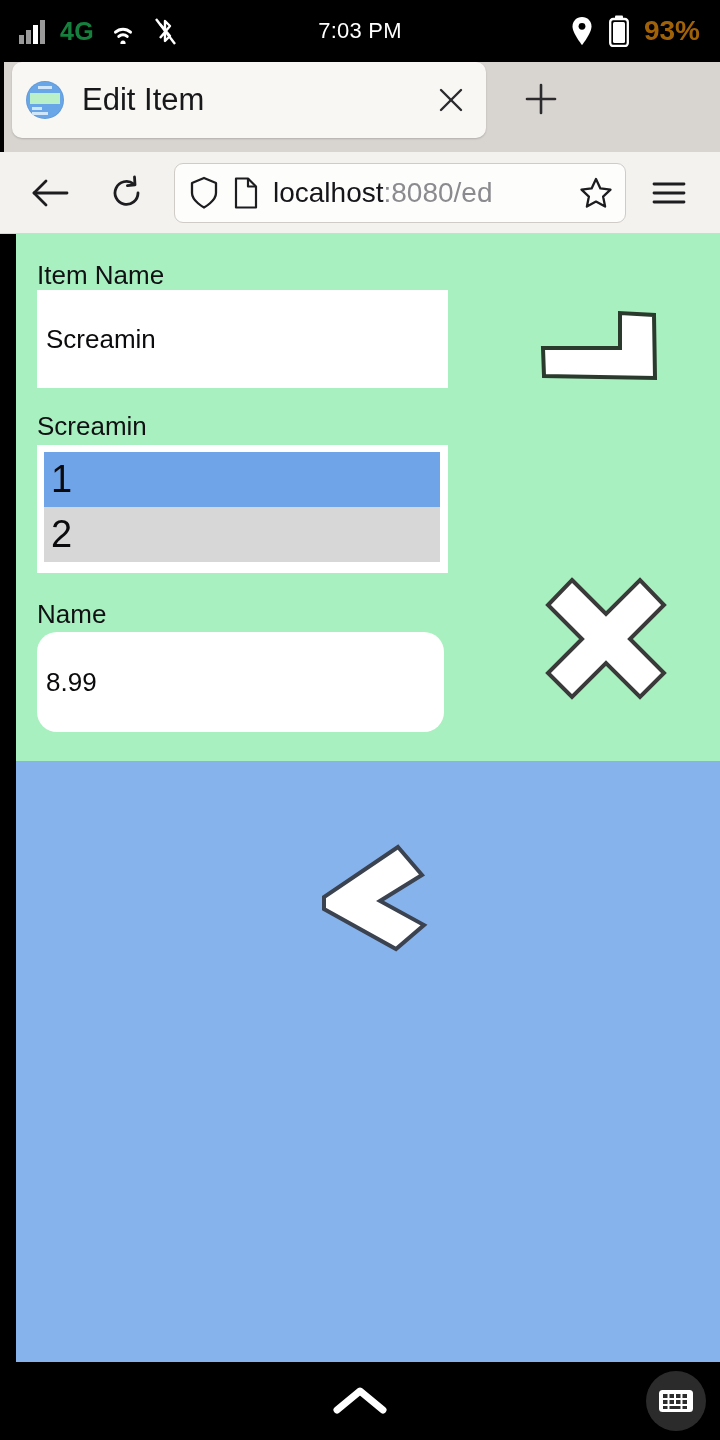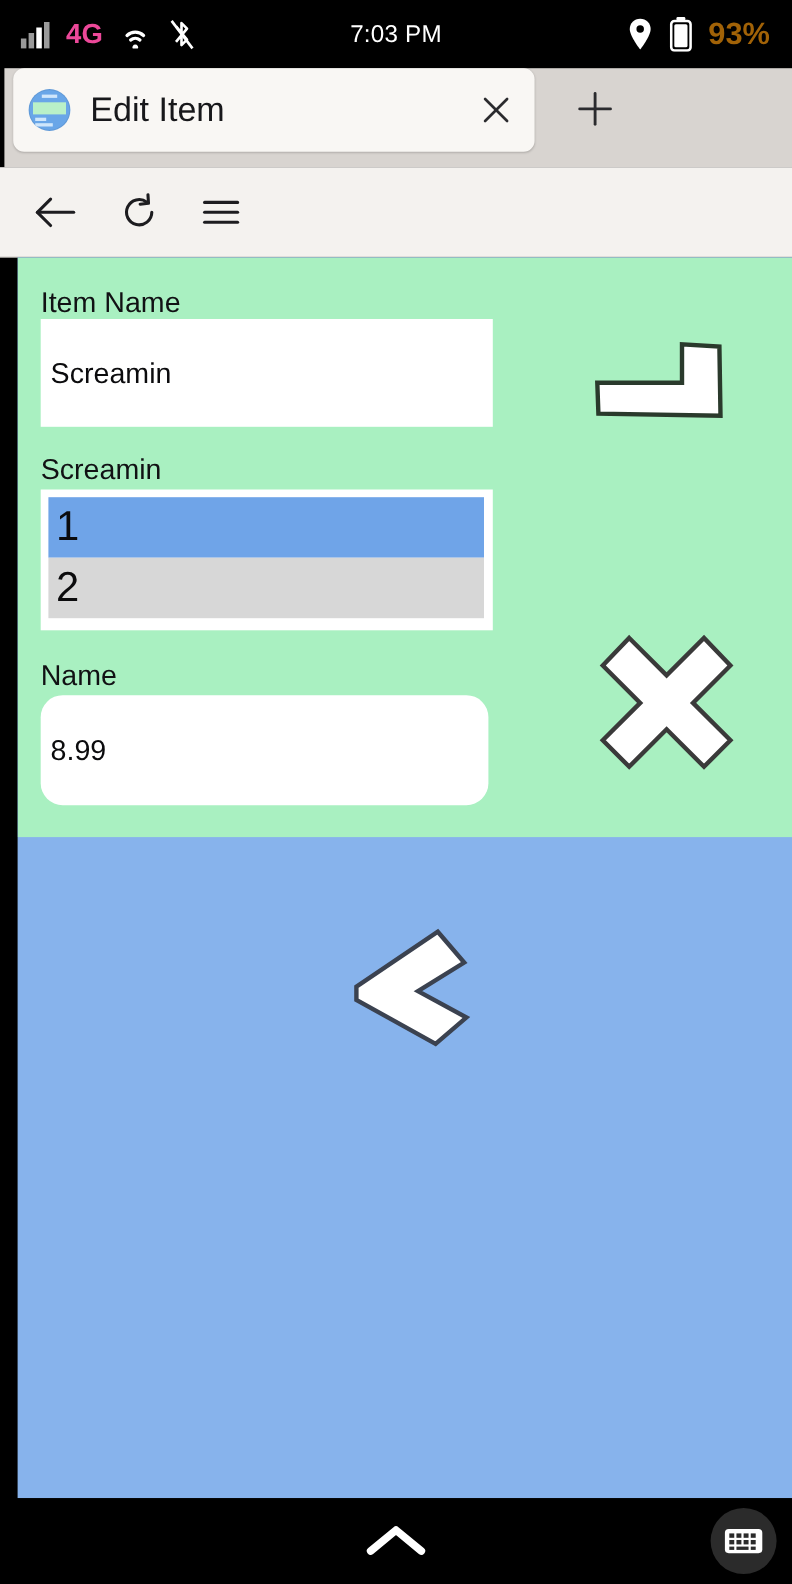--- a/index.html
+++ b/index.html
@@ -51,21 +51,21 @@
     text-align: center;
     font-size: 22px;
     letter-spacing: 0.2px;
     font-weight: 400;
     color: #fff;
     pointer-events: none;
   }
   .sb-text {
     font-size: 25px;
     font-weight: 700;
-    color: #ec4899;
+    color: #15803d;
     letter-spacing: 0.3px;
   }
   .sb-batt-text {
     font-size: 28px;
     font-weight: 700;
     color: #a16207;
   }
   .icon-svg { display: block; }
 
   
@@ -389,20 +389,42 @@
         <polyline points="15,5 3,17 15,29" fill="none" stroke="#1d1d20" stroke-width="2.8" stroke-linecap="round" stroke-linejoin="round"></polyline>
       </svg>
     </div>
     <div class="nav-btn nav-reload">
       <svg class="icon-svg" width="36" height="36" viewBox="0 0 36 36">
         <path d="M29 18 A11.5 11.5 0 1 1 24.5 8.8" fill="none" stroke="#1d1d20" stroke-width="2.8" stroke-linecap="round"></path>
         <polyline points="25.5,2 26,9.8 18.4,10.6" fill="none" stroke="#1d1d20" stroke-width="2.8" stroke-linecap="round" stroke-linejoin="round"></polyline>
       </svg>
     </div>
 
+    <div class="url-pill">
+      <span class="url-shield">
+        <svg class="icon-svg" width="30" height="34" viewBox="0 0 30 34">
+          <path d="M15 2 L27 7 L27 17 C27 25 15 31.5 15 31.5 C15 31.5 3 25 3 17 L3 7 Z" fill="none" stroke="#1d1d20" stroke-width="2.3" stroke-linejoin="round"></path>
+        </svg>
+      </span>
+      <span class="url-page">
+        <svg class="icon-svg" width="26" height="32" viewBox="0 0 26 32">
+          <path d="M3 1.5 L15 1.5 L23 9.5 L23 30.5 L3 30.5 Z" fill="none" stroke="#1d1d20" stroke-width="2.2" stroke-linejoin="round"></path>
+          <polyline points="15,1.5 15,9.5 23,9.5" fill="none" stroke="#1d1d20" stroke-width="2.2" stroke-linejoin="round"></polyline>
+        </svg>
+      </span>
+      <span class="url-text-wrap">
+        <span class="url-text"><span class="host">localhost</span><span>:8080/ed</span></span>
+        <span class="url-fade"></span>
+      </span>
+      <span class="url-star">
+        <svg class="icon-svg" width="34" height="34" viewBox="0 0 34 34">
+          <path d="M17 3 L21.4 12.4 L31.5 13.6 L24.1 20.6 L26.1 30.6 L17 25.6 L7.9 30.6 L9.9 20.6 L2.5 13.6 L12.6 12.4 Z" fill="none" stroke="#1d1d20" stroke-width="2.3" stroke-linejoin="round"></path>
+        </svg>
+      </span>
+    </div>
 
     <div class="menu-btn">
       <svg class="icon-svg" width="36" height="28" viewBox="0 0 36 28">
         <line x1="3" y1="5" x2="33" y2="5" stroke="#1d1d20" stroke-width="2.8" stroke-linecap="round"></line>
         <line x1="3" y1="14" x2="33" y2="14" stroke="#1d1d20" stroke-width="2.8" stroke-linecap="round"></line>
         <line x1="3" y1="23" x2="33" y2="23" stroke="#1d1d20" stroke-width="2.8" stroke-linecap="round"></line>
       </svg>
     </div>
   </div>
 

